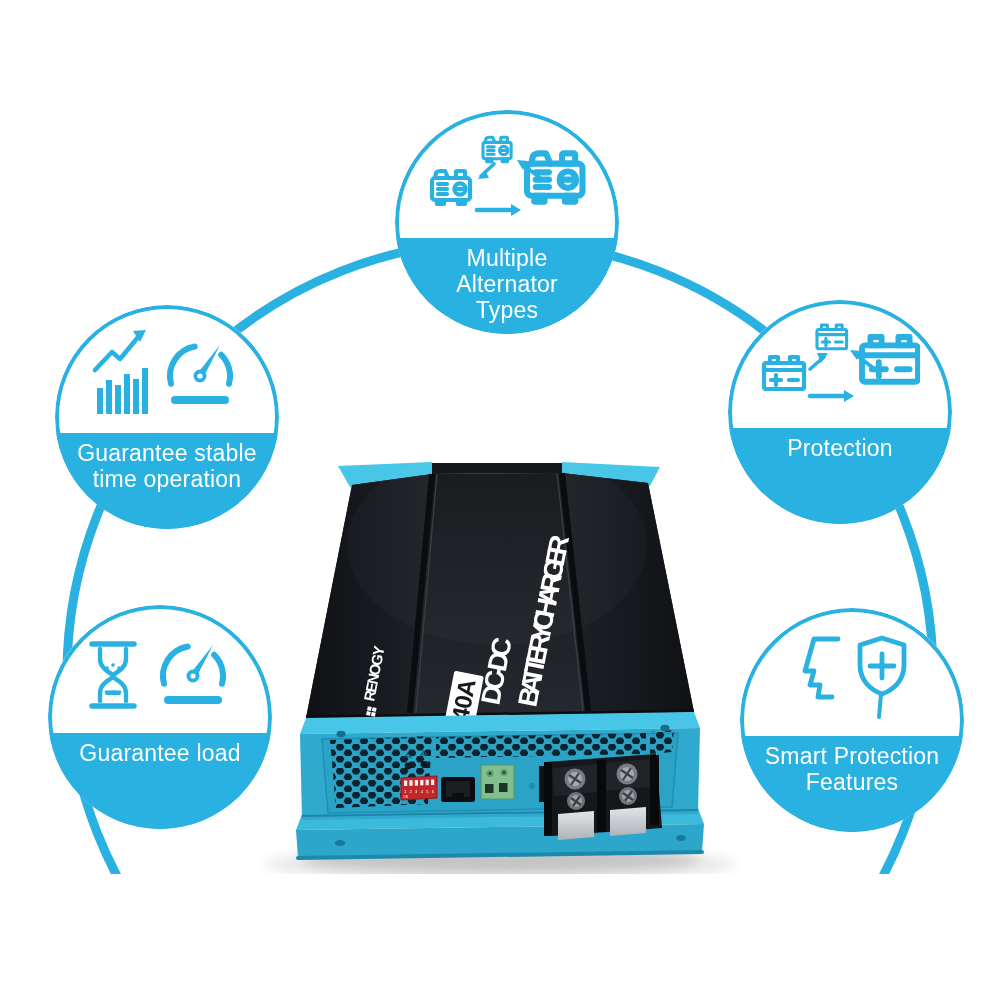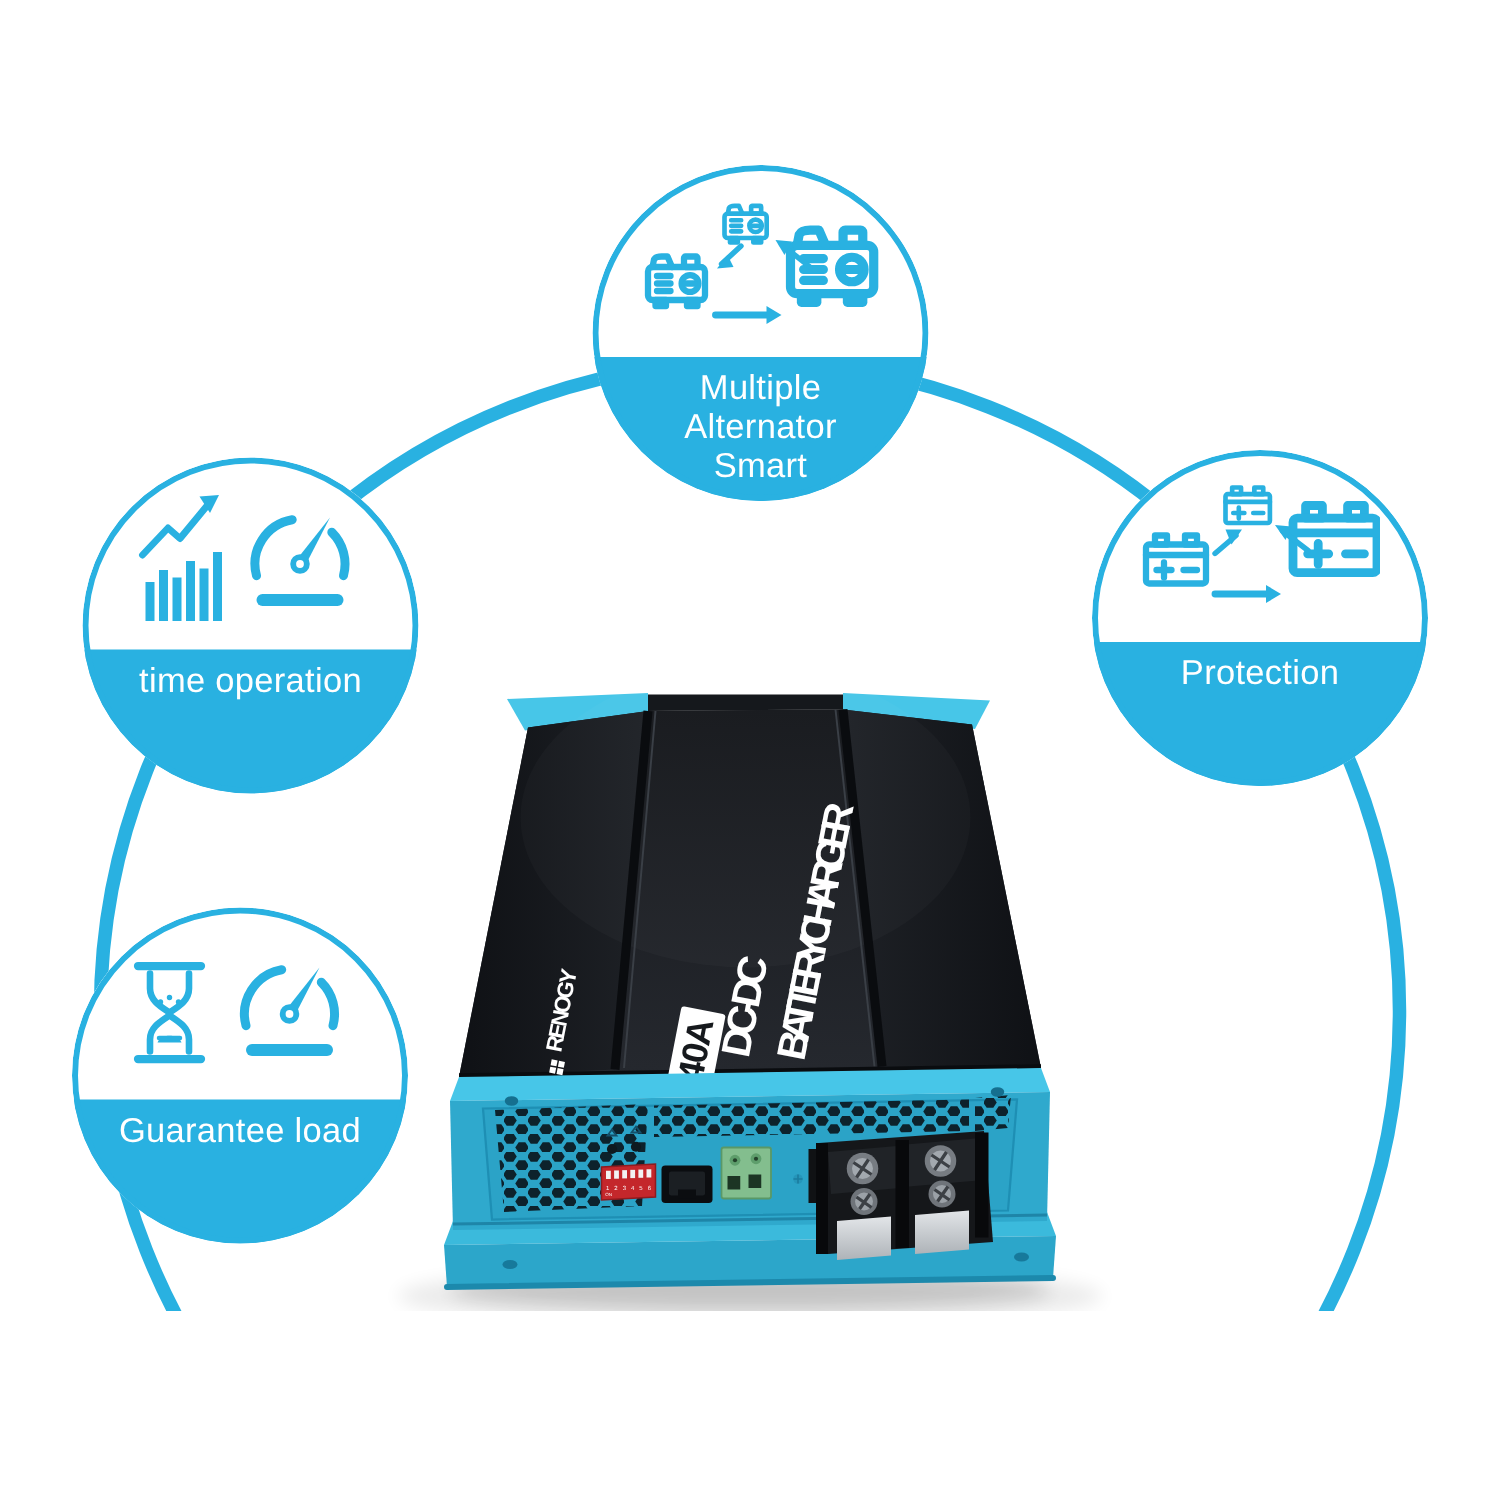--- a/index.html
+++ b/index.html
@@ -225,21 +225,21 @@
         <path d="M84,73 L94,79 L84,85 Z" fill="var(--accent)" stroke="none"></path>
         <path d="M67,33 L54,45" stroke-width="3.6"></path>
         <path d="M58,39 L51,48 L62,47 Z" fill="var(--accent)" stroke="none"></path>
         <path d="M113,47 L94,32" stroke-width="3.6"></path>
         <path d="M101,30 L90,29 L96,39 Z" fill="var(--accent)" stroke="none"></path>
       </svg>
     </div>
     <div class="band">
       <div>Multiple</div>
       <div>Alternator</div>
-      <div>Smart</div>
+      <div>Types</div>
     </div>
   </div>
 
   <div class="feature" id="f-ul">
     <div class="ficon">
       <svg width="160" height="100" viewBox="0 0 160 100" fill="none" stroke="var(--accent)" stroke-width="4.4" stroke-linecap="round" stroke-linejoin="round">
         <g transform="translate(10,30)" fill="var(--accent)" stroke="none">
           <rect x="0" y="30" width="6" height="26"></rect>
           <rect x="9" y="22" width="6" height="34"></rect>
           <rect x="18" y="27" width="6" height="29"></rect>
@@ -253,20 +253,21 @@
           <path d="M-29,7.8 A30,30 0 0 1 -5.2,-29.5" stroke-width="6"></path>
           <path d="M21.2,-21.2 A30,30 0 0 1 29,7.8" stroke-width="6"></path>
           <polygon points="20,-31 3,2 -3,-2" fill="var(--accent)" stroke="none"></polygon>
           <circle cx="0" cy="0" r="6.5" fill="var(--accent)" stroke="none"></circle>
           <circle cx="0" cy="0" r="2.6" fill="#fff" stroke="none"></circle>
           <path d="M-25,24 H25" stroke-width="8"></path>
         </g>
       </svg>
     </div>
     <div class="band">
+      <div>Guarantee stable</div>
       <div>time operation</div>
       <div></div>
     </div>
   </div>
 
   <div class="feature" id="f-ur">
     <div class="ficon">
       <svg width="160" height="104" viewBox="0 0 160 104" fill="none" stroke="var(--accent)" stroke-width="4.2" stroke-linecap="round" stroke-linejoin="round">
         <defs>
           <g id="batt" stroke-width="4.2">
@@ -320,14 +321,29 @@
           <path d="M-25,24 H25" stroke-width="8"></path>
         </g>
       </svg>
     </div>
     <div class="band">
       <div>Guarantee load</div>
       <div></div>
     </div>
   </div>
 
+  <div class="feature" id="f-lr">
+    <div class="ficon">
+      <svg width="160" height="104" viewBox="0 0 160 104" fill="none" stroke="var(--accent)" stroke-width="4.8" stroke-linecap="round" stroke-linejoin="round">
+        <path d="M66,10 H42 L33,42 H42 L38,56 H48 L46,68 H60"></path>
+        <path d="M88,16 L110,9 L132,16 V36 C132,52 121,61 110,65 C99,61 88,52 88,36 Z"></path>
+        <path d="M110,25 V49 M98,37 H122"></path>
+        <path d="M109,65 L107,88" stroke-width="4"></path>
+      </svg>
+    </div>
+    <div class="band">
+      <div>Smart Protection</div>
+      <div>Features</div>
+      <div></div>
+    </div>
+  </div>
 
 </div>
 
 </body></html>

